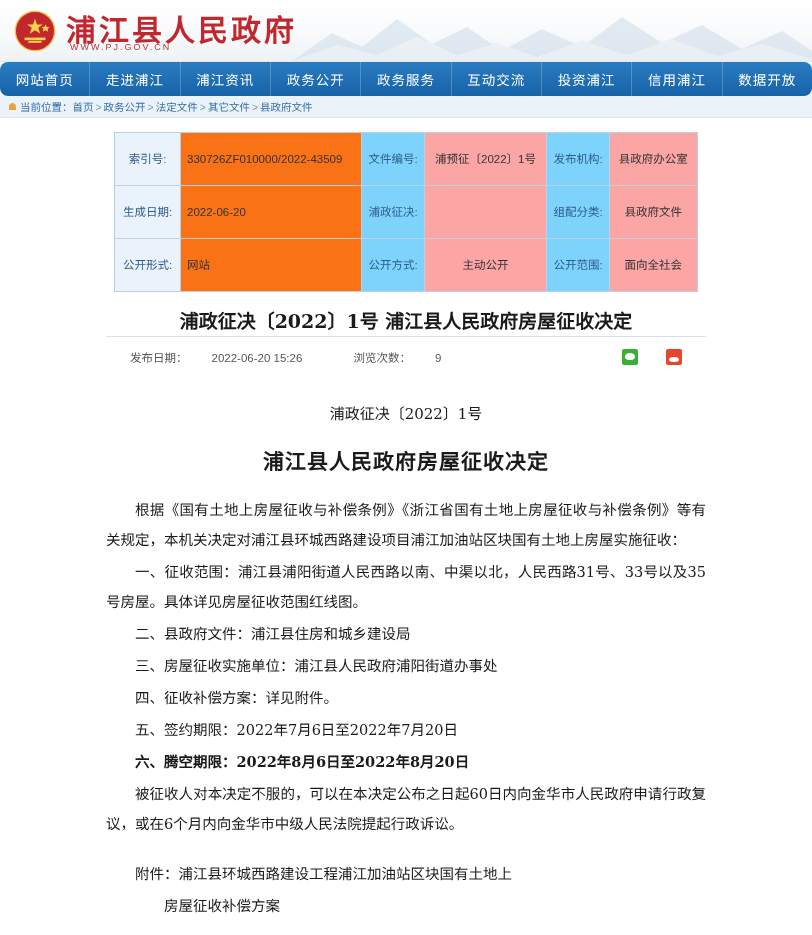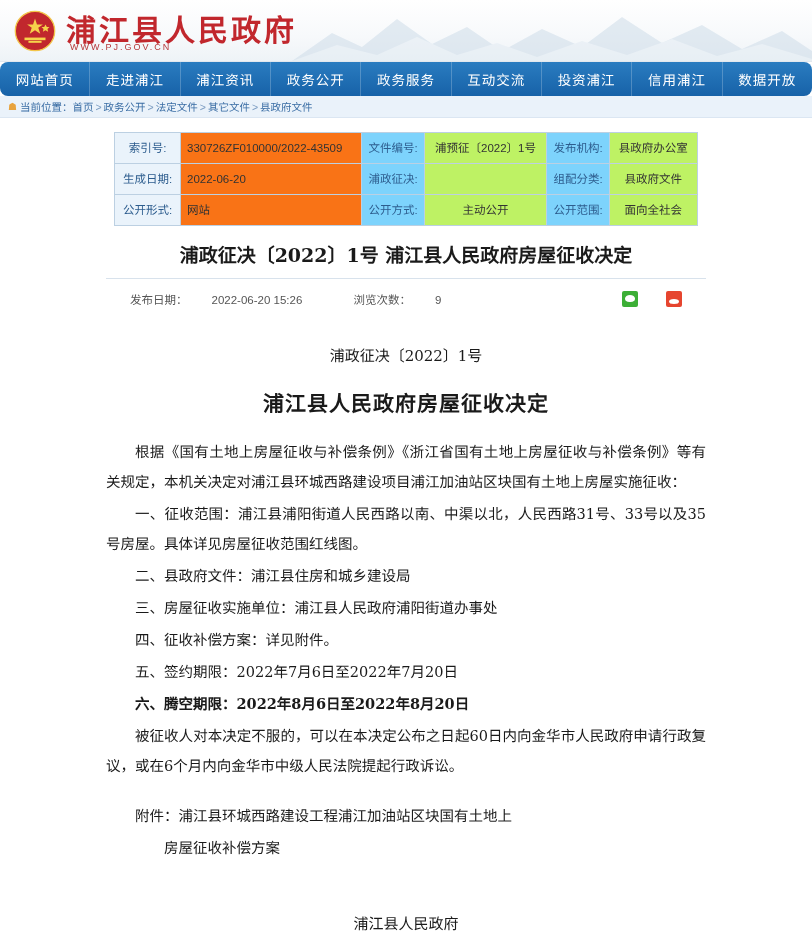--- a/index.html
+++ b/index.html
@@ -84,46 +84,45 @@
   .meta-table {
     width: 584px;
     margin: 2px auto 0 auto;
     border-collapse: collapse;
     font-size: 11.5px;
     color: #333;
   }
   .meta-table td {
     border: 1px solid #bcd0e2;
     height: 22px;
-    padding: 5px 6px;
+    padding: 16px 6px;
     line-height: 20px;
     white-space: nowrap;
   }
   .meta-table td.lbl {
     background: #eaf3fb;
     color: #2d5d8e;
     text-align: center;
     width: 66px;
   }
   .meta-table td.lbl2 {
     background: #7dd3fc;
     color: #2d5d8e;
     text-align: center;
     width: 62px;
   }
   .meta-table td.val { background: #f97316; }
-  .meta-table td.val-c { background: #bef264; text-align: center; }
+  .meta-table td.val-c { background: #fca5a5; text-align: center; }
 
   
   .title-block {
     width: 600px;
     margin: 14px auto 12px auto;
     text-align: center;
     border-bottom: 1px solid #d8e2ec;
-    padding-bottom: 8px;
     position: relative;
   }
   .art-title {
     font-size: 19px;
     font-weight: bold;
     color: #1a1a1a;
     line-height: 30px;
     font-family: "DejaVu Serif", "Liberation Serif", serif;
   }
   .sub-bar {

